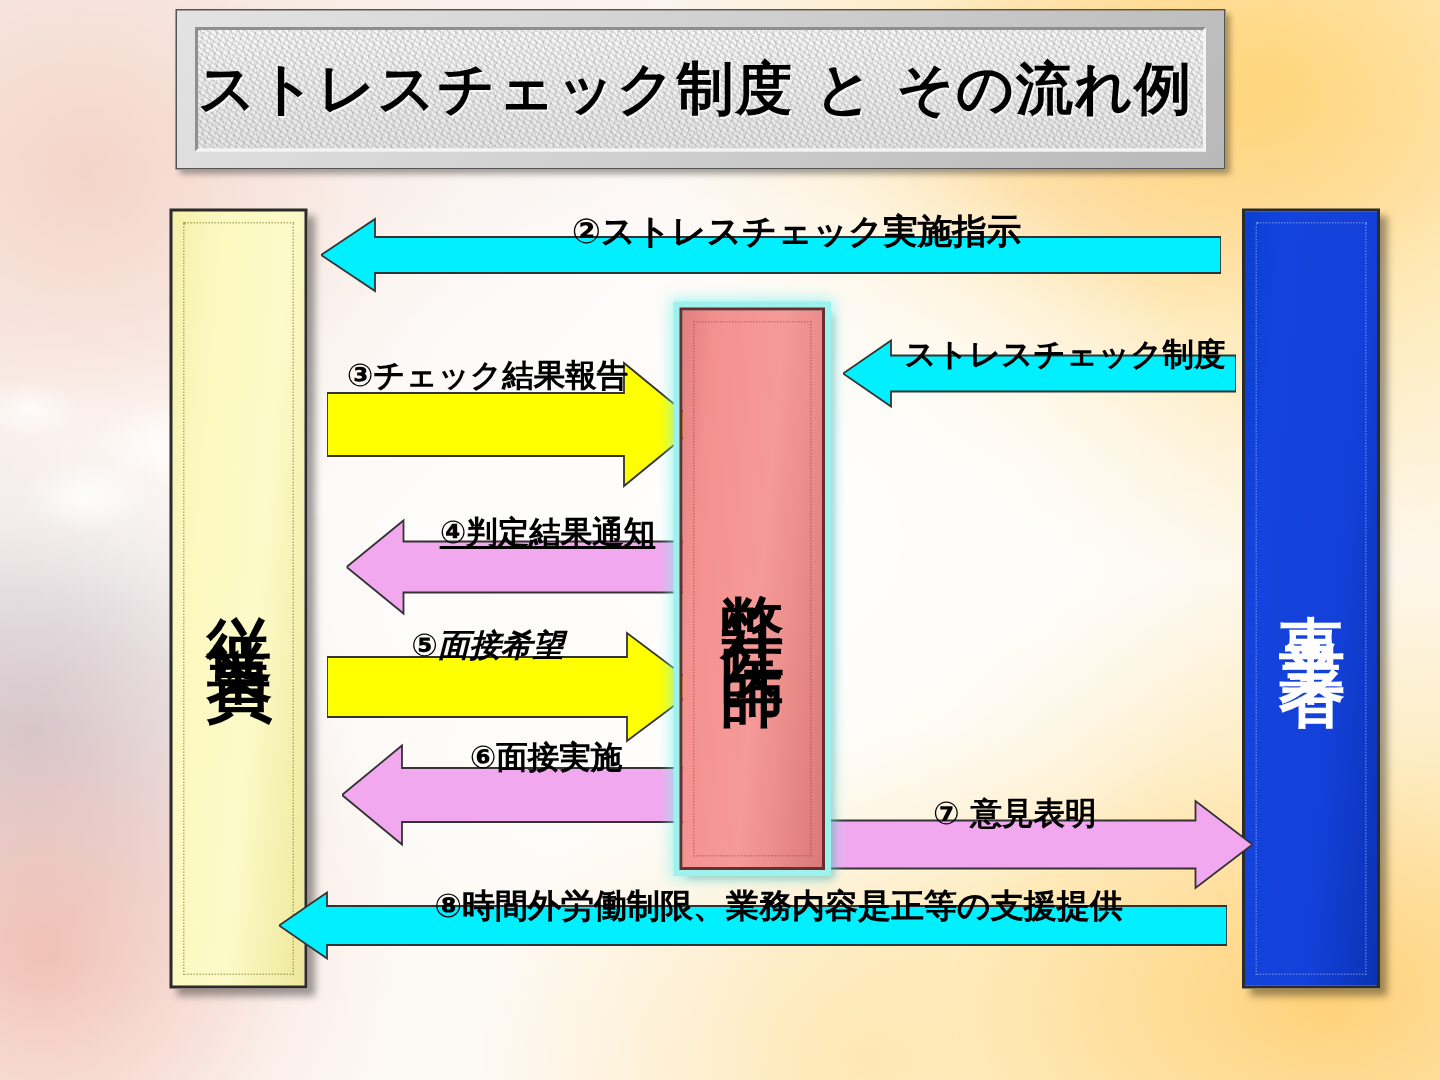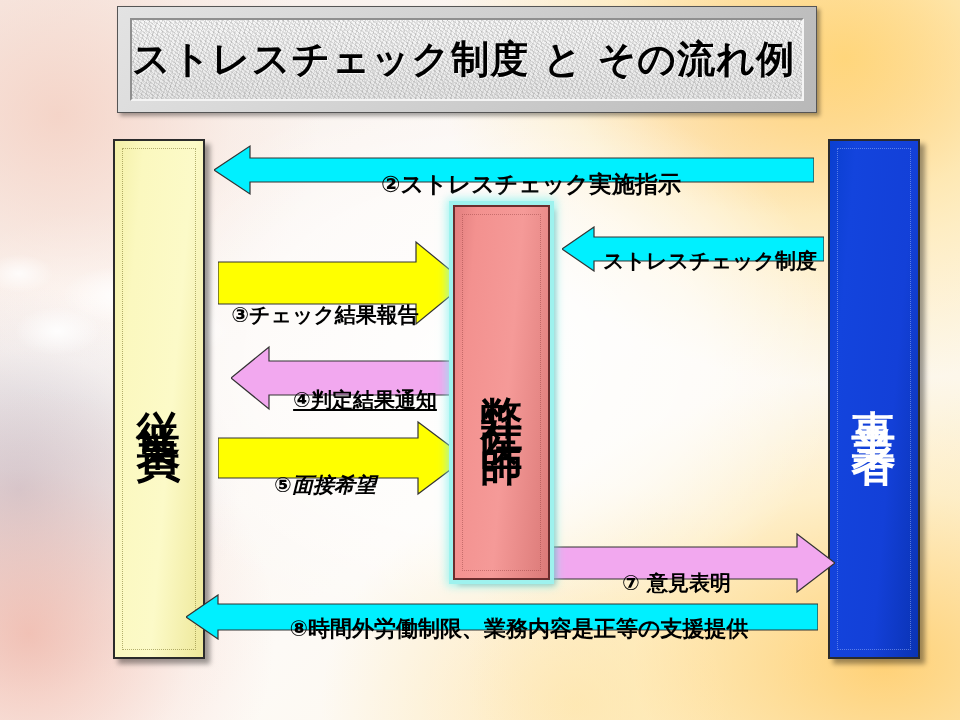--- a/index.html
+++ b/index.html
@@ -154,37 +154,37 @@
   #pillar-clinic .pillar-label {
     color: #000;
     font-size: 42px;
     letter-spacing: 12px;
   }
 
   
   .arrow {
     position: absolute;
     display: flex;
-    align-items: flex-end;
+    align-items: flex-start;
     z-index: 5;
   }
   .arrow svg { display: block; position: absolute; inset: 0; }
   .arrow-label {
     position: relative;
     z-index: 2;
     width: 100%;
     text-align: center;
     font-size: 21px;
     font-weight: bold;
     color: #000;
     white-space: nowrap;
     line-height: 1;
   }
   .arrow.dir-left .arrow-label { padding-left: 34px; }
-  .arrow.dir-right .arrow-label { padding-right: 34px; margin-top: 12px; }
+  .arrow.dir-right .arrow-label { padding-right: 34px; }
 
   #arrow-2 { left: 214px; top: 144px;  width: 600px; height: 52px; }
   #arrow-2 .arrow-label { font-size: 23px; }
   #arrow-1 { left: 562px; top: 226px;  width: 262px; height: 46px; }
   #arrow-3 { left: 218px; top: 240px;  width: 248px; height: 86px; }
   #arrow-4 { left: 231px; top: 345px;  width: 234px; height: 66px; text-decoration: underline; }
   #arrow-5 { left: 218px; top: 420px;  width: 248px; height: 76px; font-style: italic; }
   #arrow-6 { left: 228px; top: 495px;  width: 238px; height: 70px; }
   #arrow-7 { left: 552px; top: 532px;  width: 283px; height: 62px; }
   #arrow-8 { left: 186px; top: 594px;  width: 632px; height: 46px; }
@@ -251,20 +251,26 @@
     <div class="arrow-label">④判定結果通知</div>
   </div>
 
   <div id="arrow-5" class="arrow dir-right">
     <svg viewBox="0 0 248 76" preserveAspectRatio="none">
       <polygon points="248,38 200,2 200,18 0,18 0,58 200,58 200,74" fill="#ffff00" stroke="#333" stroke-width="1.2"></polygon>
     </svg>
     <div class="arrow-label">⑤面接希望</div>
   </div>
 
+  <div id="arrow-6" class="arrow dir-left">
+    <svg viewBox="0 0 238 70" preserveAspectRatio="none">
+      <polygon points="0,35 40,2 40,17 238,17 238,53 40,53 40,68" fill="#f2a8ef" stroke="#333" stroke-width="1.2"></polygon>
+    </svg>
+    <div class="arrow-label">⑥面接実施</div>
+  </div>
 
   <div id="arrow-7" class="arrow dir-right">
     <svg viewBox="0 0 283 62" preserveAspectRatio="none">
       <polygon points="283,31 245,2 245,15 0,15 0,47 245,47 245,60" fill="#f2a8ef" stroke="#333" stroke-width="1.2"></polygon>
     </svg>
     <div class="arrow-label">⑦  意見表明</div>
   </div>
 
   <div id="arrow-8" class="arrow dir-left">
     <svg viewBox="0 0 632 46" preserveAspectRatio="none">

